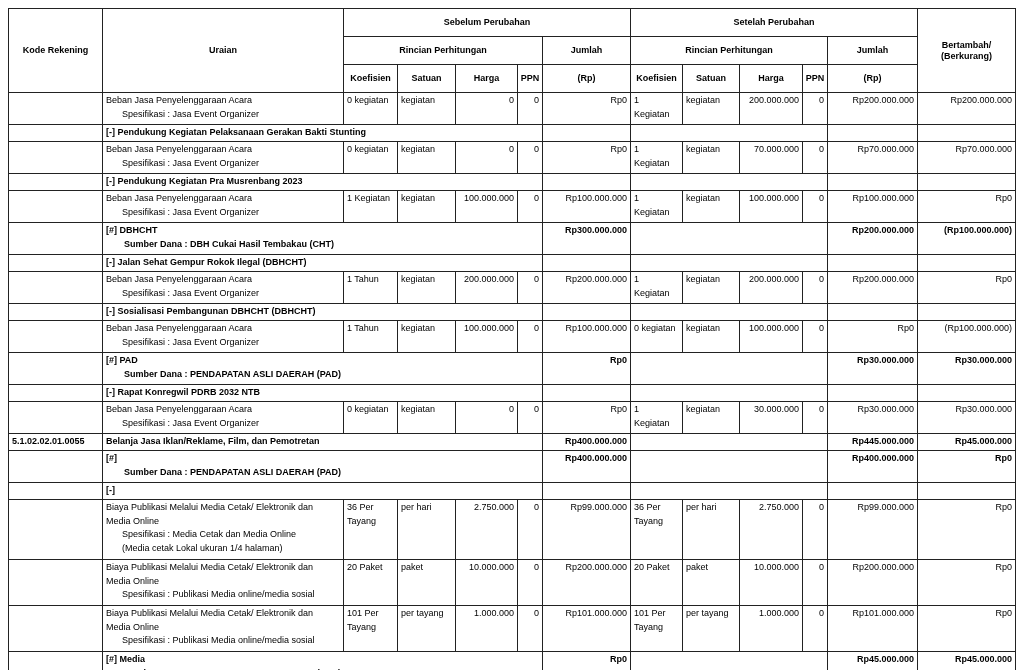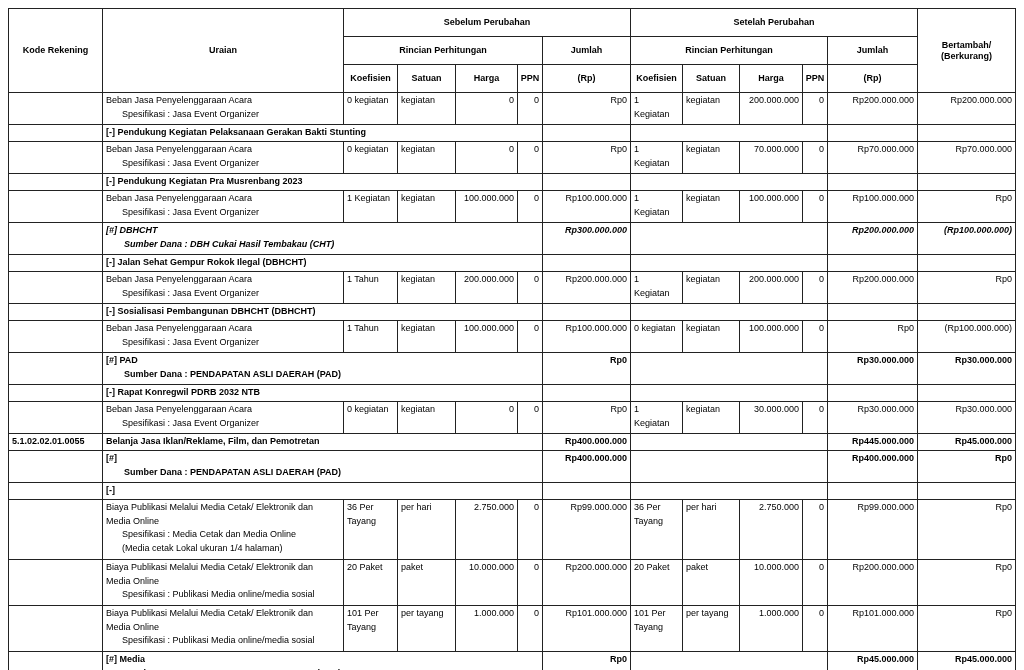--- a/index.html
+++ b/index.html
@@ -165,21 +165,21 @@
           <td>
             <div class="line">1</div>
             <div class="line">Kegiatan</div>
           </td>
           <td>kegiatan</td>
           <td class="num">100.000.000</td>
           <td class="num">0</td>
           <td class="num">Rp100.000.000</td>
           <td class="num">Rp0</td>
         </tr>
-        <tr style="height: 32px; font-style: italic;">
+        <tr style="height: 32px;">
           <td></td>
           <td class="b" colspan="5">
             <div class="line">[#] DBHCHT</div>
             <div class="line sublabel">Sumber Dana : DBH Cukai Hasil Tembakau (CHT)</div>
           </td>
           <td class="num b">Rp300.000.000</td>
           <td colspan="4"></td>
           <td class="num b">Rp200.000.000</td>
           <td class="num b">(Rp100.000.000)</td>
         </tr>

